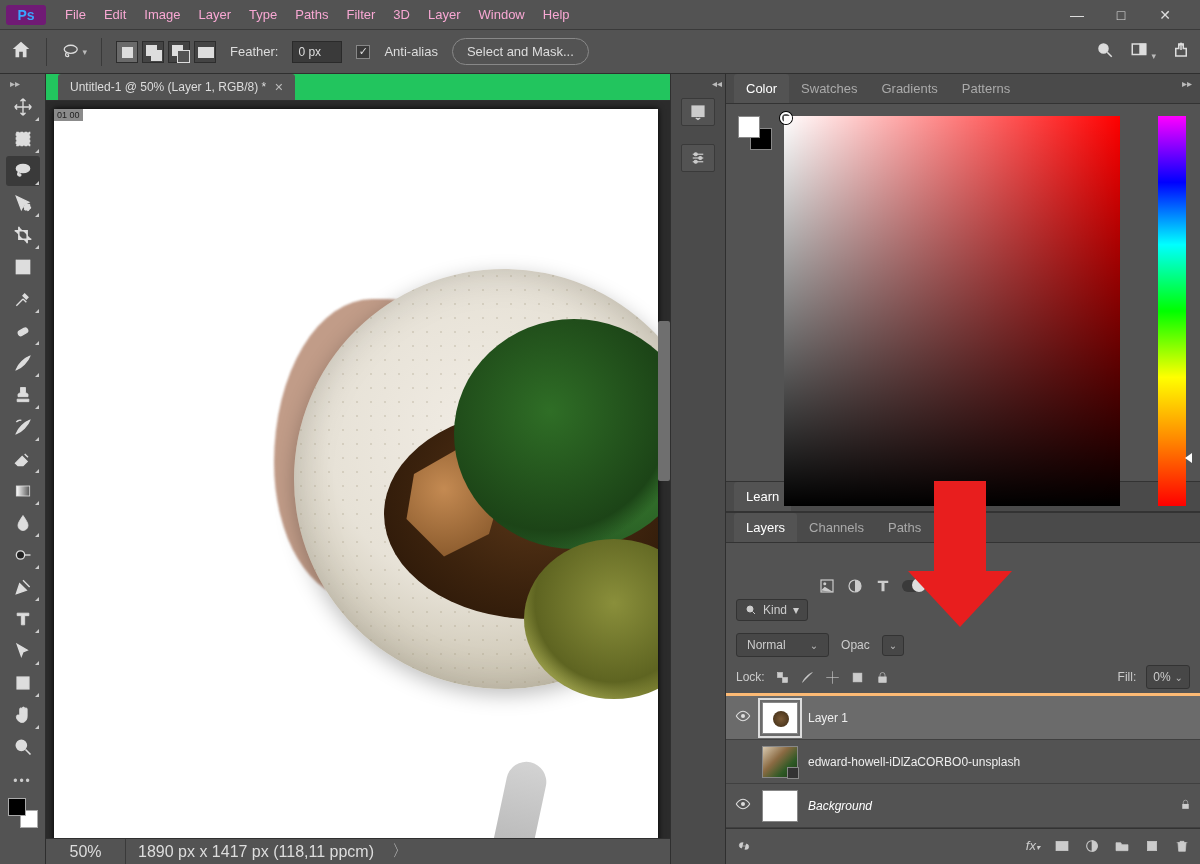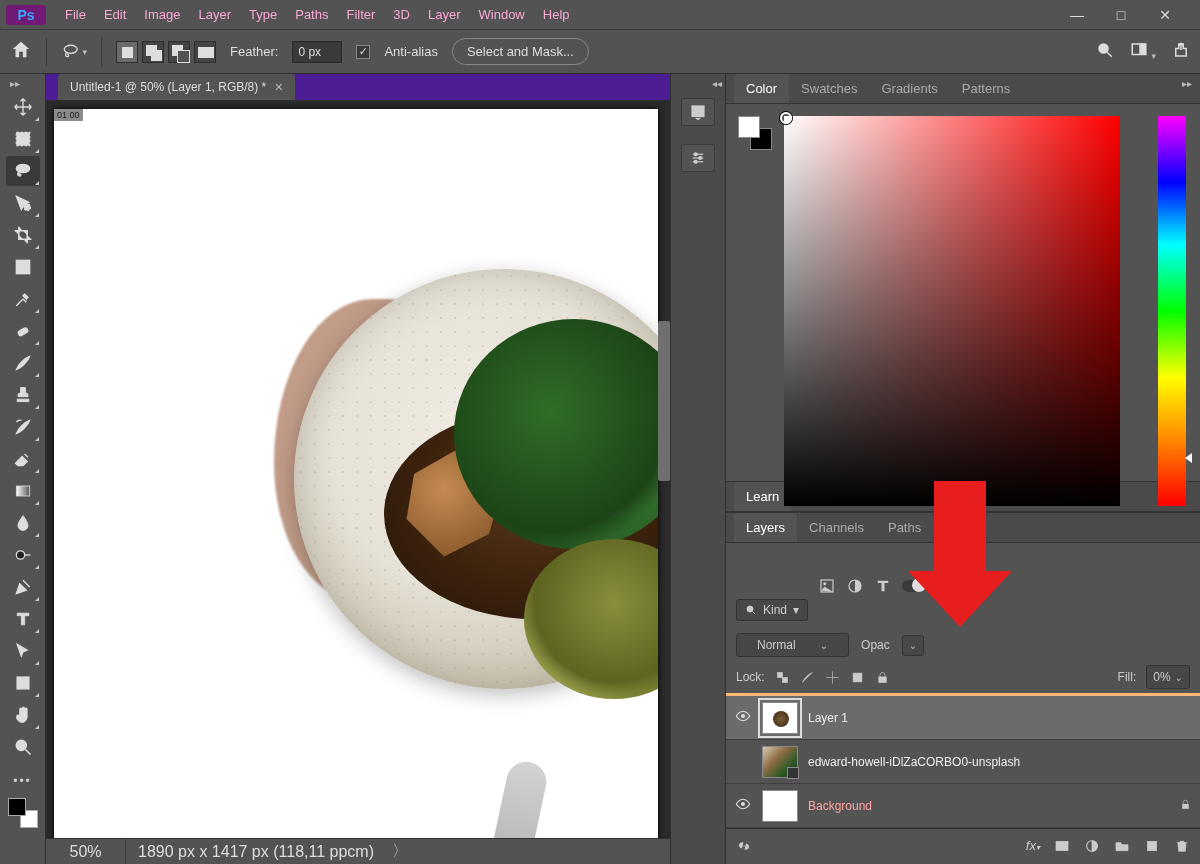--- a/index.html
+++ b/index.html
@@ -45,21 +45,21 @@
   .tool { width:34px; height:30px; display:flex; align-items:center; justify-content:center; position:relative; border-radius:3px; }
   .tool.active { background:#3a3a3a; }
   .tool svg { width:20px; height:20px; fill:#ddd; stroke:#ddd; }
   .tool-tri { position:absolute; bottom:1px; right:1px; width:0; height:0; border-left:4px solid transparent; border-bottom:4px solid #ccc; }
   .fgbg { width:30px; height:30px; position:relative; margin-top:6px; }
   .fgbg .fg { width:18px; height:18px; background:#000; border:1px solid #aaa; position:absolute; top:0; left:0; z-index:2;}
   .fgbg .bg { width:18px; height:18px; background:#fff; border:1px solid #aaa; position:absolute; bottom:0; right:0;}
 
   
   .doc-col { flex:0 0 624px; display:flex; flex-direction:column; background:#2b2b2b; }
-  .tabstrip { height:30px; background:#4c1d95; display:flex; align-items:flex-end; padding-left:12px; border-bottom:1px solid #2f2f2f; }
+  .tabstrip { height:30px; background:#22c55e; display:flex; align-items:flex-end; padding-left:12px; border-bottom:1px solid #2f2f2f; }
   .doctab { background:#535353; padding:6px 12px; font-size:12px; color:#ddd; border-top-left-radius:3px; border-top-right-radius:3px; display:flex; gap:8px; align-items:center; }
   .doctab .x { color:#bbb; font-size:11px; }
 
   
   .canvas-area { flex:1; background:#2b2b2b; display:flex; align-items:flex-start; justify-content:flex-start; padding:8px 0 0 8px; position:relative; }
   .canvas { width:604px; height:832px; background:#fff; box-shadow:0 0 6px #000; position:relative; overflow:hidden; }
   .ruler-tag { position:absolute; top:0; left:0; background:#8b8b8b; color:#222; font-size:9px; padding:1px 3px; }
   
   .plate { position:absolute; top:160px; left:240px; width:420px; height:420px; border-radius:50%;
            background: radial-gradient(circle at 45% 40%, #f1ece4 0%, #e7e2d7 45%, #d8d2c3 60%, #c9c2af 75%, #b9b39d 100%);
@@ -119,38 +119,38 @@
   .layers-panel { flex:1; background:#535353; display:flex; flex-direction:column; position:relative; }
 
   .layer-filter-row { display:flex; align-items:center; gap:10px; padding:8px 10px; }
   .kind-dd { display:flex; align-items:center; gap:6px; background:#474747; border:1px solid #333; padding:3px 8px; border-radius:3px; font-size:12px;margin-top:48px;}
   .kind-dd svg{width:12px;height:12px;fill:#ccc;}
   .lfi { width:18px; height:18px; fill:#ccc; }
   .toggle { width:22px; height:12px; background:#3a3a3a; border-radius:6px; position:relative; }
   .toggle::after{content:"";position:absolute;top:-2px;right:-2px;width:14px;height:14px;background:#ddd;border-radius:50%;}
 
   .blend-row { display:flex; align-items:center; gap:12px; padding:4px 10px; }
-  .dd { background:#474747; border:1px solid #333; padding:4px 20px; border-radius:3px; font-size:12px; display:flex; align-items:center; gap:24px;}
+  .dd { background:#474747; border:1px solid #333; padding:4px 10px; border-radius:3px; font-size:12px; display:flex; align-items:center; gap:24px;}
   .dd .chev{font-size:10px;color:#bbb;}
 
   .lock-row { display:flex; align-items:center; gap:10px; padding:4px 10px; font-size:12px; color:#ccc;}
   .lock-row svg{width:15px;height:15px;fill:#ccc;stroke:#ccc;}
 
   .layer-list { flex:1; overflow:hidden; border-top:3px solid #fdba74; }
   .layer-row { display:flex; align-items:center; height:44px; border-bottom:1px solid #404040; padding:0 8px; gap:10px;}
   .layer-row.selected { background:#6b6b6b; }
   .eye { width:18px; text-align:center; }
   .eye svg{width:16px;height:16px;fill:#ddd;}
   .thumb { width:36px; height:32px; background:#fff; border:1px solid #888; position:relative; }
   .thumb.sel { outline:2px solid #ddd; outline-offset:2px; }
   .thumb .dot{position:absolute;top:8px;left:10px;width:16px;height:16px;border-radius:50%;background:radial-gradient(#7a5a36,#3b2a15);}
   .thumb.photo{background:linear-gradient(135deg,#d8c9b0 0%,#8a6a42 40%,#2f5a26 70%,#1a3815 100%);}
   .thumb .so{position:absolute;bottom:-2px;right:-2px;width:12px;height:12px;background:#333;border:1px solid #888;}
   .layer-name { font-size:12px; color:#eee; }
-  .layer-name.italic { color:#fca5a5; }
+  .layer-name.italic { font-style:italic; color:#ffffff; }
   .lock-small { margin-left:auto; }
   .lock-small svg{width:13px;height:13px;fill:#ccc;}
 
   .layer-footer { height:36px; border-top:1px solid #333; display:flex; justify-content:flex-end; gap:14px; padding:9px 10px;}
   .layer-footer svg { width:16px; height:16px; fill:#ccc; stroke:#ccc; }
   .layer-footer .link{margin-right:auto;}
 
   
   .red-arrow { position:absolute; pointer-events:none; }
   .red-arrow .shaft { width:52px; height:90px; background:#e81e1e; }

